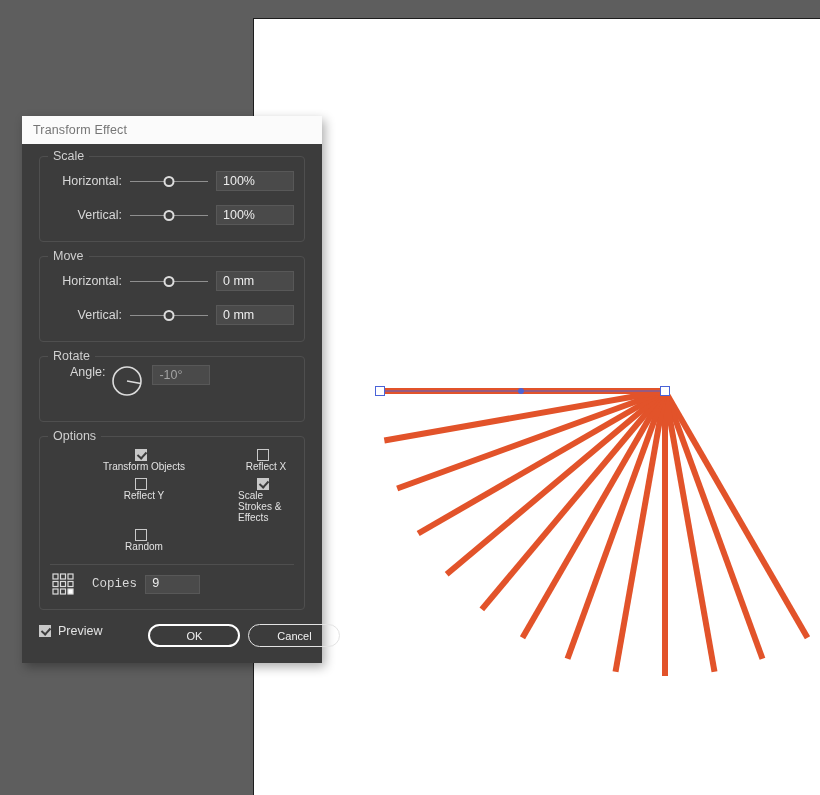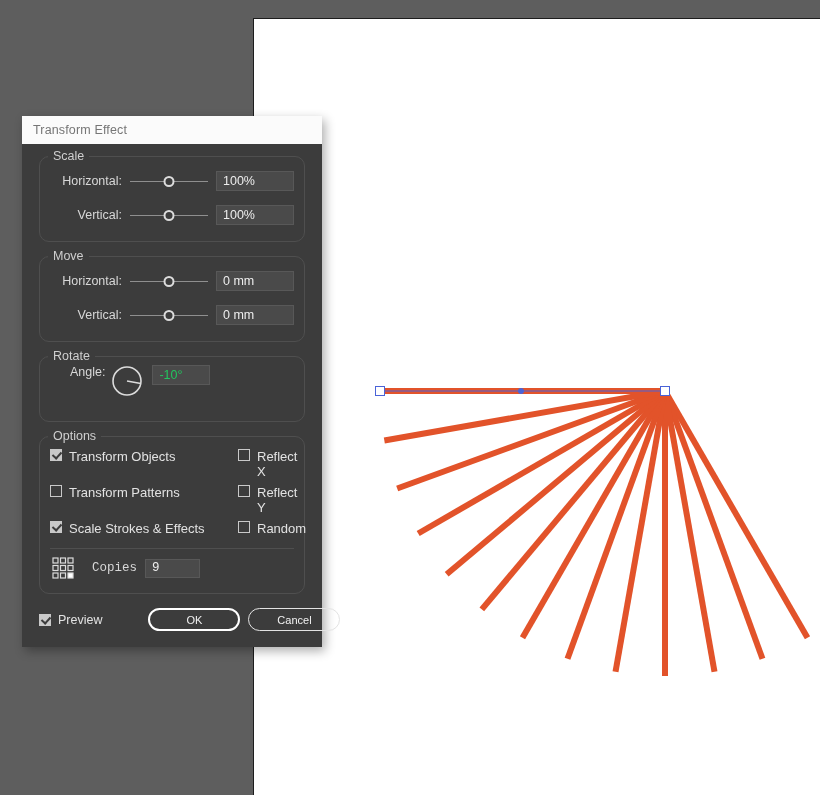--- a/index.html
+++ b/index.html
@@ -66,21 +66,21 @@
     font-size: 12.5px;
     letter-spacing: 0.15px;
   }
   #dialog-body {
     padding: 12px 17px 16px 17px;
   }
 
   
   .group {
     border: 1px solid #4f4f4f;
-    border-radius: 10px;
+    border-radius: 4px;
     margin: 0 0 14px 0;
     padding: 4px 10px 12px 10px;
     position: relative;
   }
   .group-label {
     position: absolute;
     top: -8px;
     left: 8px;
     background: #3c3c3c;
     padding: 0 5px;
@@ -164,37 +164,39 @@
   .angle-field {
     width: 58px;
     height: 20px;
     background: #4a4a4a;
     border: 1px solid #585858;
     box-sizing: border-box;
     display: flex;
     align-items: center;
     padding-left: 6px;
     font-size: 12.5px;
-    color: #22c55e;
+    color: #a3a3a3;
   }
 
   
   #options-group {
     padding-bottom: 8px;
   }
   .checkbox-grid {
     display: grid;
     grid-template-columns: 188px 1fr;
     row-gap: 6px;
     margin-top: 8px;
   }
   .check-item {
     display: flex;
-    font-size: 13px;
+    align-items: center;
+    font-size: 10px;
     color: #e2e2e2;
+    flex-direction: column;
   }
   .check-box {
     width: 12px;
     height: 12px;
     border: 1px solid #c9c9c9;
     background: transparent;
     margin-right: 7px;
     flex: none;
     position: relative;
     box-sizing: border-box;
@@ -248,21 +250,21 @@
     align-items: center;
     padding-left: 6px;
     font-size: 12.5px;
     color: #ededed;
     margin-right: 94px;
   }
 
   
   #dialog-footer {
     display: flex;
-    align-items: center;
+    align-items: flex-start;
   }
   #preview-item {
     display: flex;
     align-items: center;
     font-size: 12.5px;
     color: #e2e2e2;
   }
   .pill-button {
     height: 23px;
     min-width: 92px;
@@ -389,24 +391,20 @@
           <div class="check-item">
             <span class="check-box checked"></span>
             <span>Transform Objects</span>
           </div>
           <div class="check-item">
             <span class="check-box"></span>
             <span>Reflect X</span>
           </div>
           <div class="check-item">
             <span class="check-box"></span>
-            <span>Transform Patterns</span>
-          </div>
-          <div class="check-item">
-            <span class="check-box"></span>
             <span>Reflect Y</span>
           </div>
           <div class="check-item">
             <span class="check-box checked"></span>
             <span>Scale Strokes &amp; Effects</span>
           </div>
           <div class="check-item">
             <span class="check-box"></span>
             <span>Random</span>
           </div>

